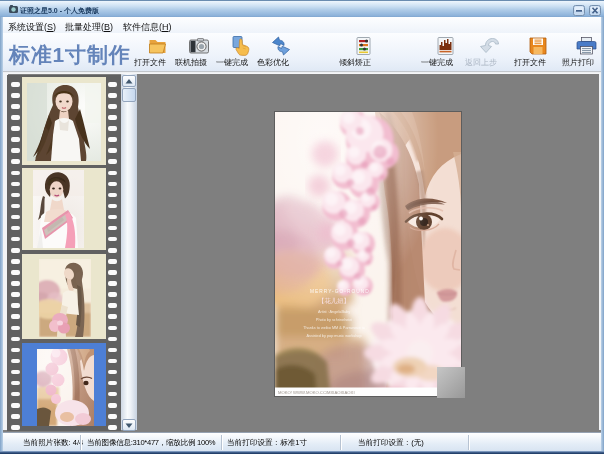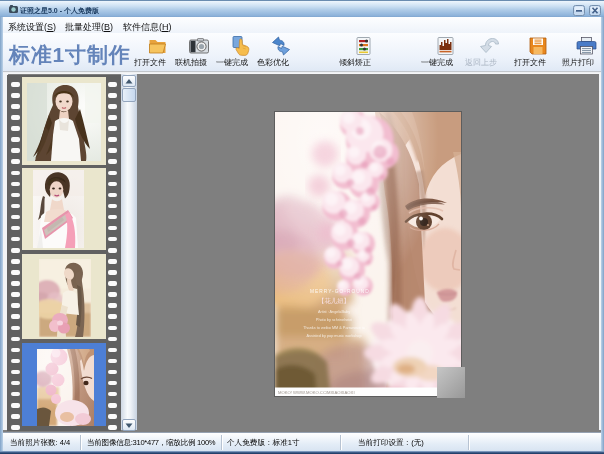--- a/index.html
+++ b/index.html
@@ -619,23 +619,23 @@
       <text x="59" y="225">Assisted by pop music workshop</text>
     </g>
 
     <rect x="0" y="275.5" width="186" height="8.5" fill="#fefefe"></rect>
     <text x="3" y="281.5" font-family="Liberation Sans" font-size="4.2" fill="#9a918a">MOKO! WWW.MOKO.CC/MXIAOXIAOXI</text>
   </svg>
   </div>
   <div id="wmark"></div>
 
   <div id="statusbar">
-    <span style="left:7px">当前照片张数: 4/4</span>
+    <span style="left:20px">当前照片张数: 4/4</span>
     <span style="left:84px; letter-spacing:-0.3px">当前图像信息:310*477，缩放比例 100%</span>
-    <span style="left:224px">个人免费版：标准1寸</span>
+    <span style="left:224px">当前打印设置：标准1寸</span>
     <span style="left:355px">当前打印设置：(无)</span>
     <div class="sep" style="left:77px"></div>
     <div class="sep" style="left:218px"></div>
     <div class="sep" style="left:337px"></div>
     <div class="sep" style="left:465px"></div>
   </div>
   <div id="bleft"></div>
   <div id="bright"></div>
   <div id="bbottom"></div>
 </div>

